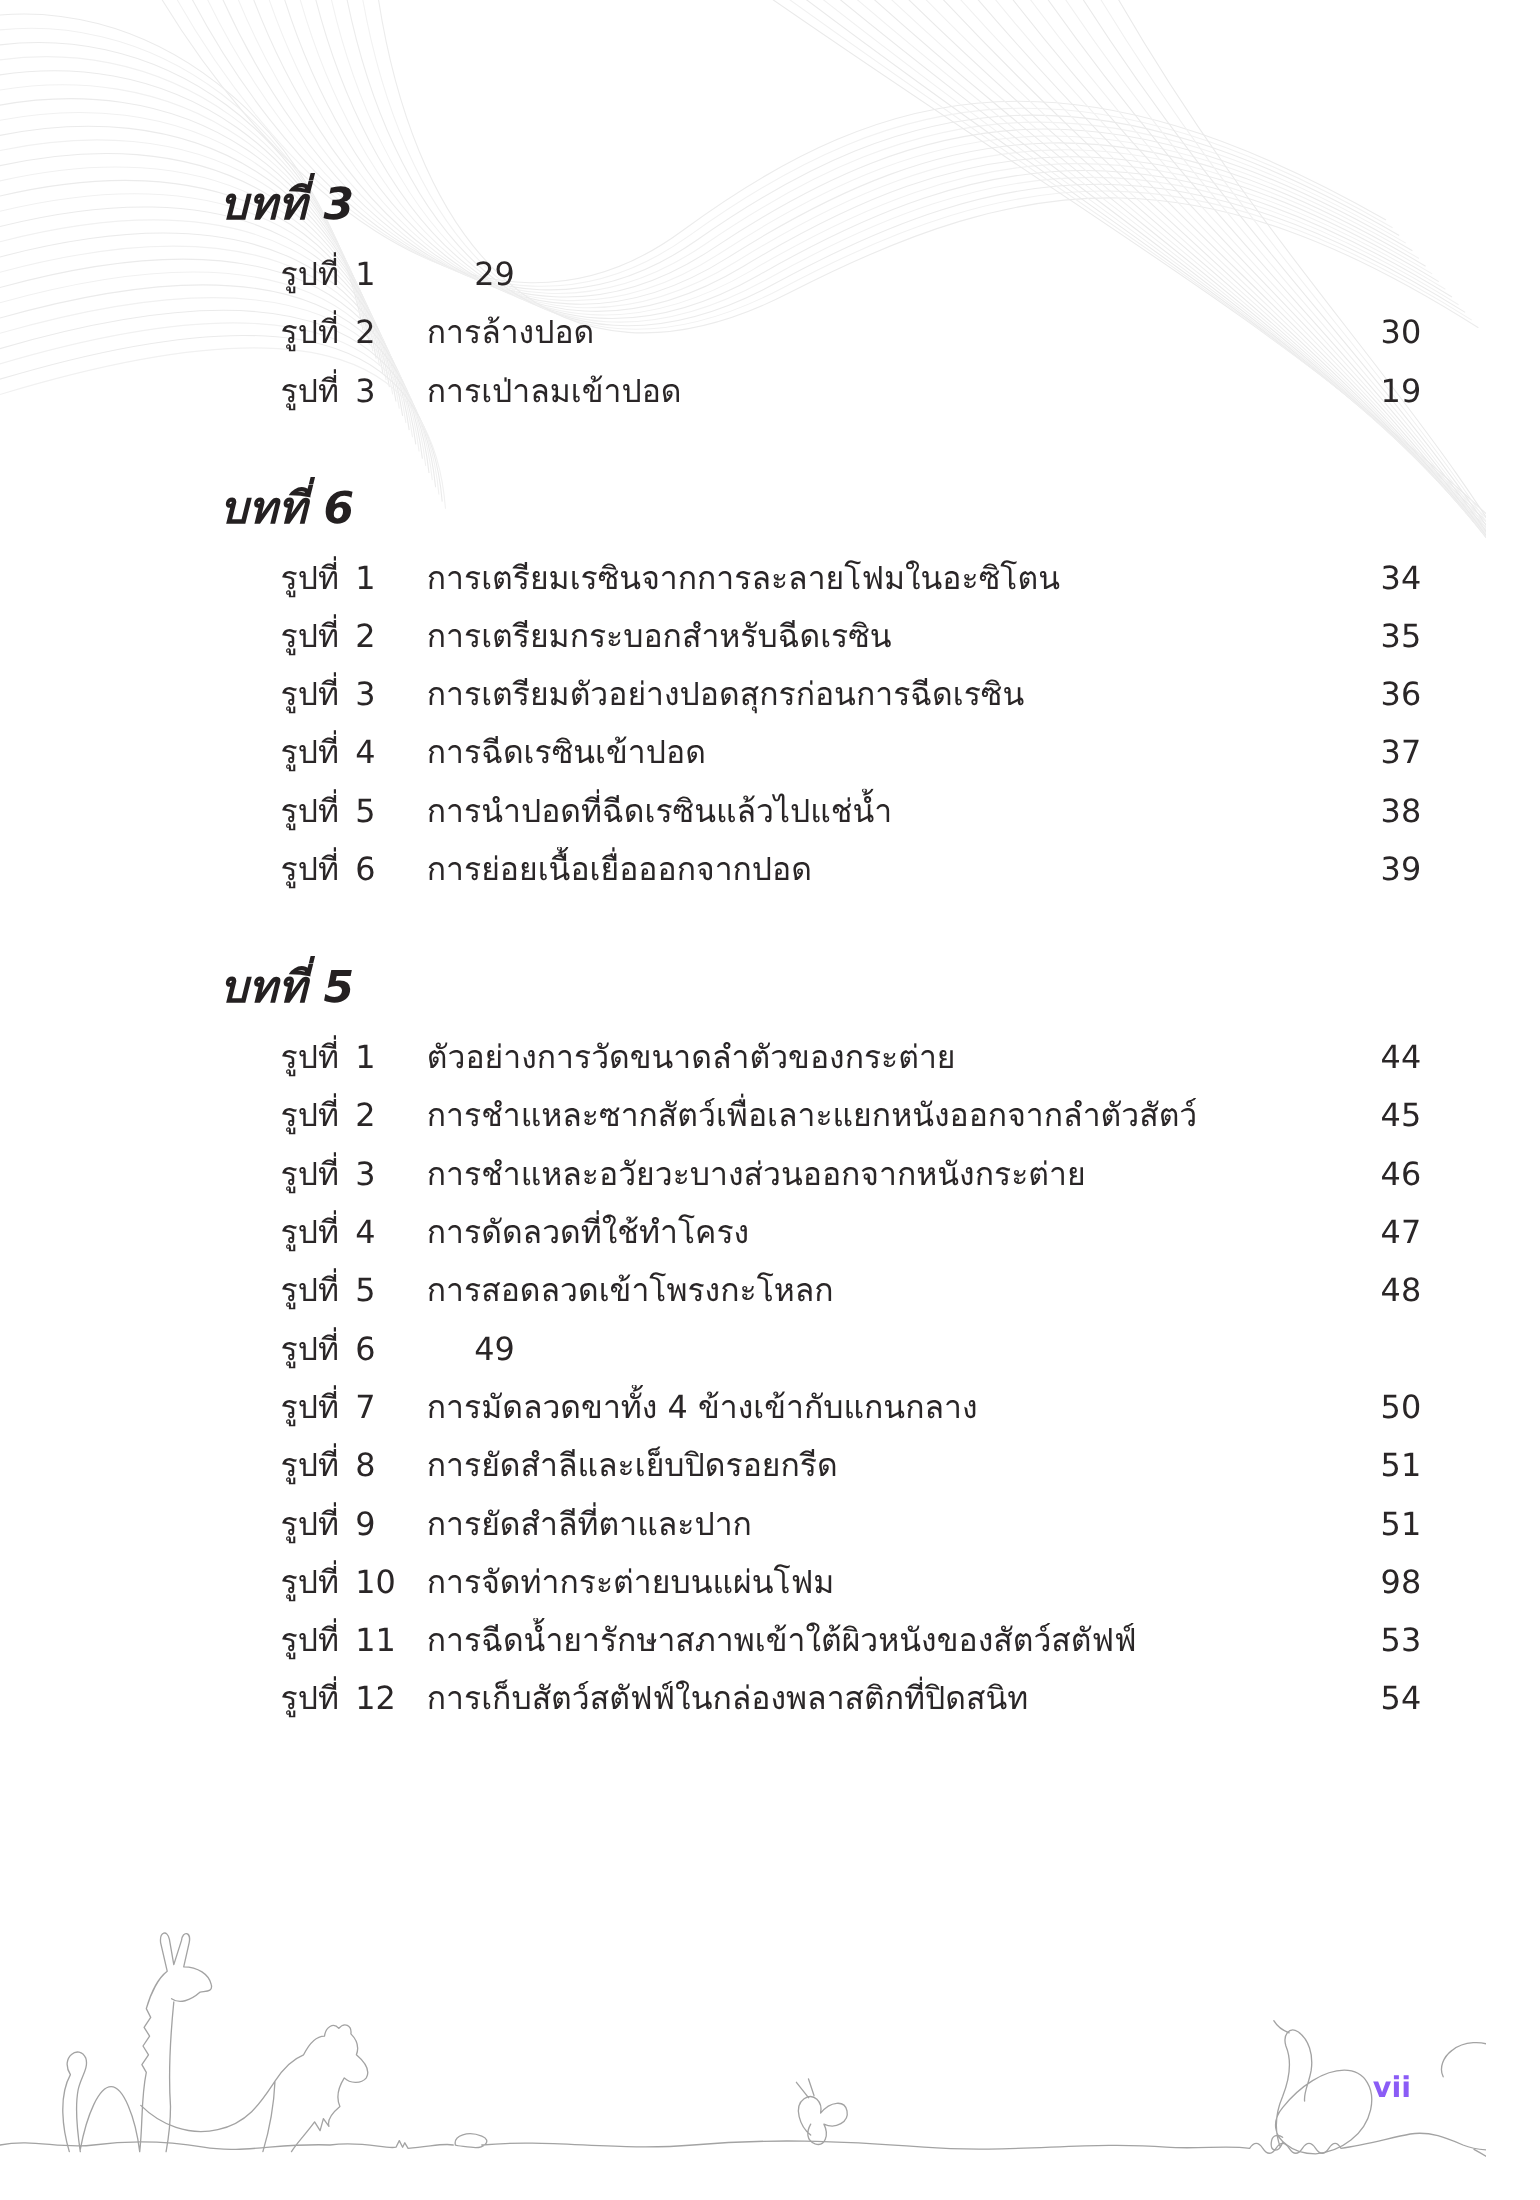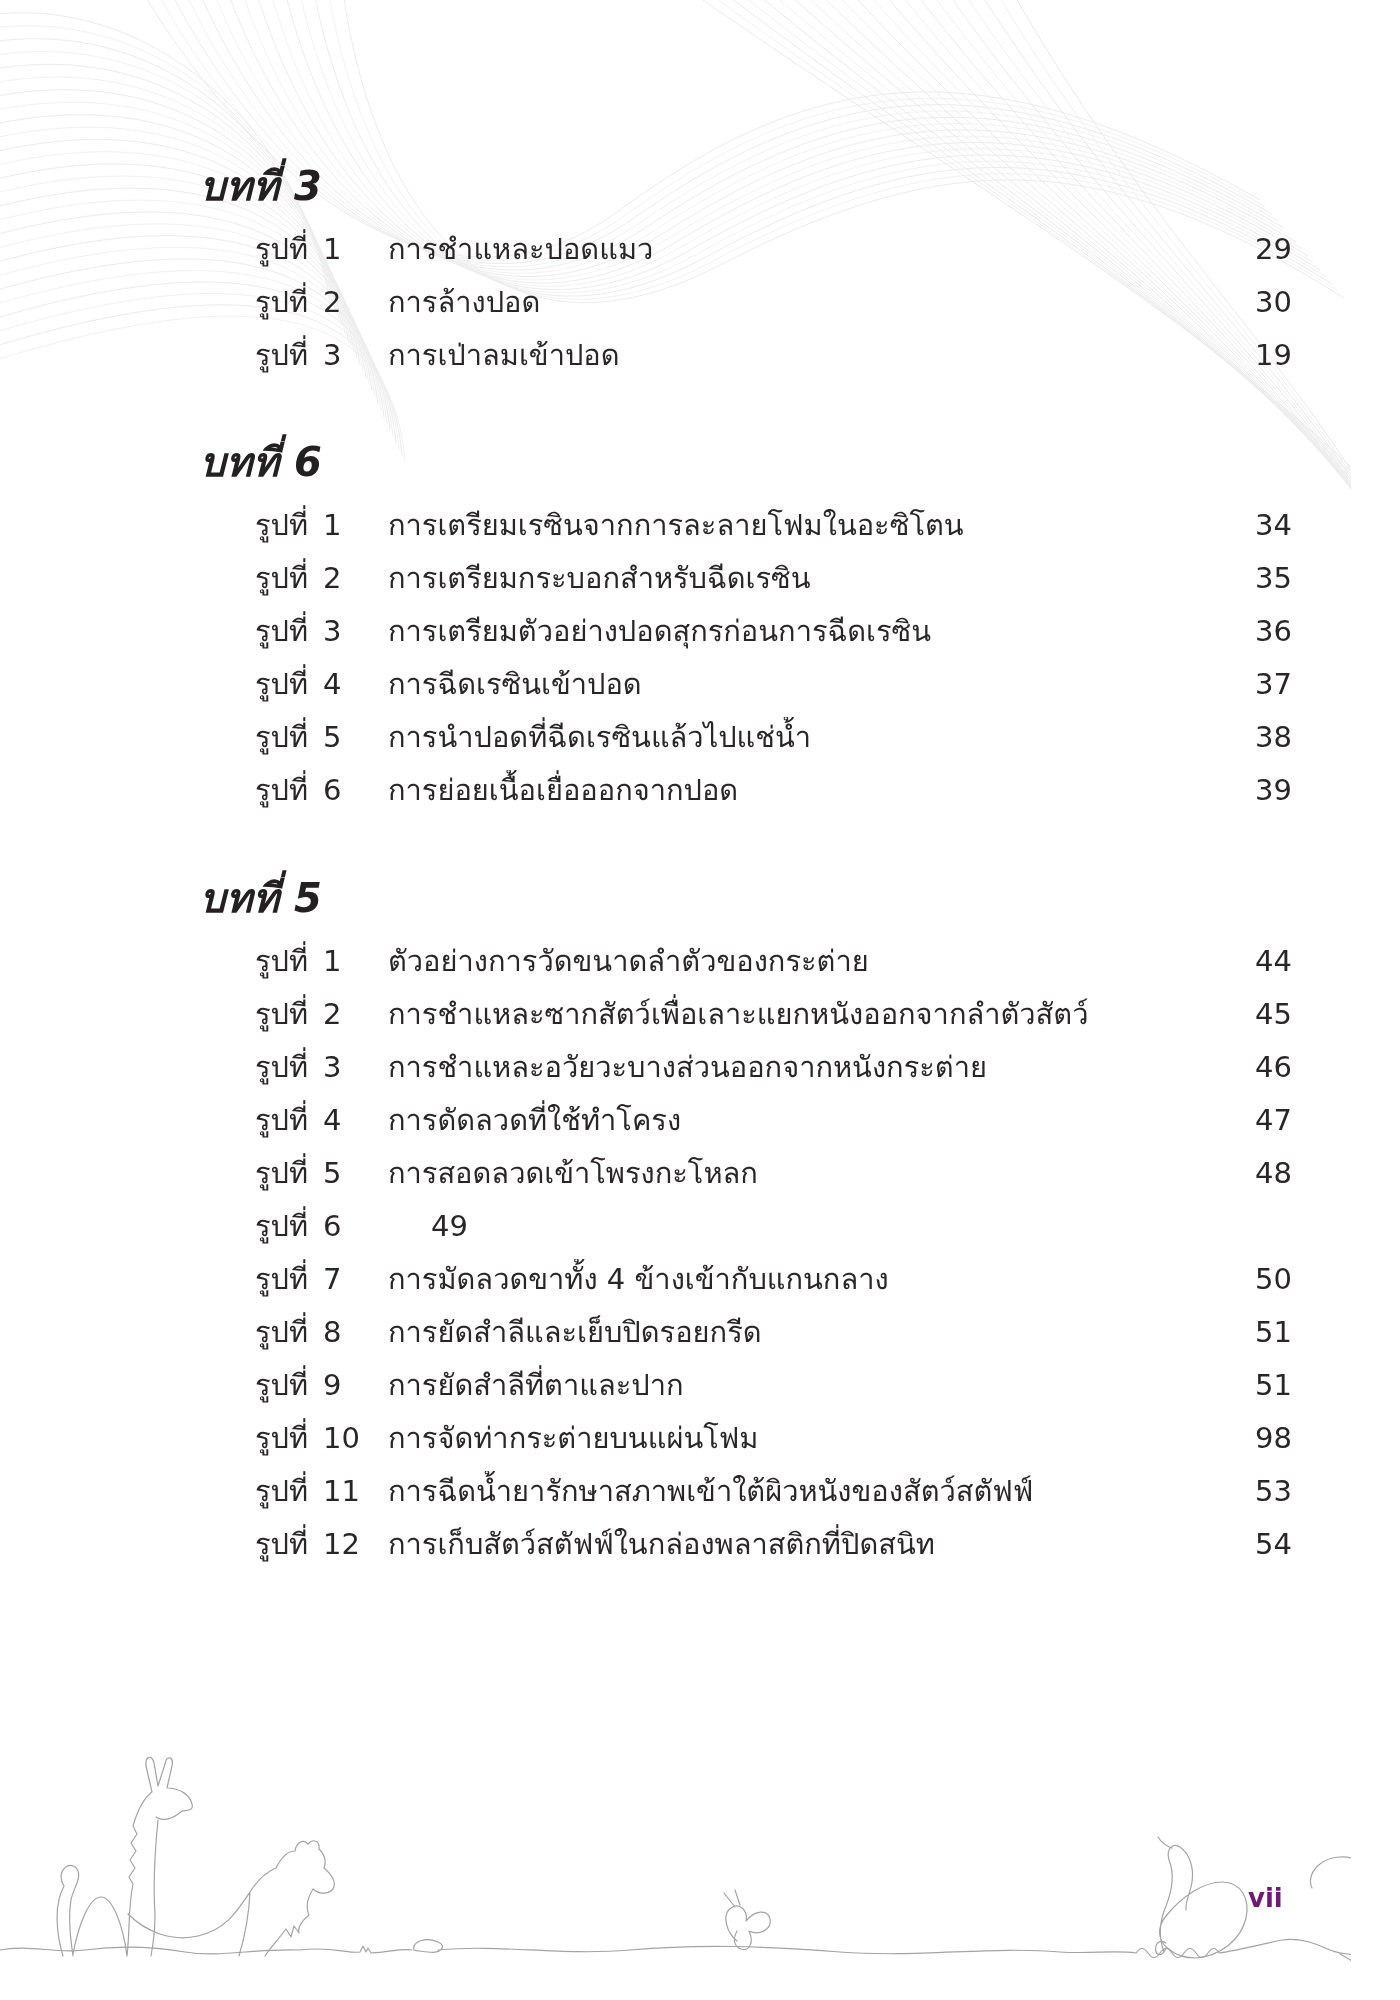--- a/index.html
+++ b/index.html
@@ -17,21 +17,21 @@
     letter-spacing:0.5px;white-space:nowrap;
   }
   .rows{position:absolute;left:255px;top:60px;width:1037px;}
   .row{display:flex;align-items:center;height:53px;font-size:29px;line-height:40px;white-space:nowrap;}
   .cell-label{width:68px;flex:0 0 auto;}
   .cell-num{width:65px;flex:0 0 auto;}
   .cell-title{flex:1 1 auto;overflow:hidden;}
   .cell-page{width:80px;flex:0 0 auto;text-align:right;}
   .folio{
     position:absolute;left:1248px;top:1884px;
-    font-size:26px;font-weight:bold;color:#701a75;line-height:28px;
+    font-size:26px;font-weight:bold;color:#8b5cf6;line-height:28px;
   }
 </style>
 </head>
 <body>
 
 <div class="page">
 
   <svg id="topwaves" class="deco" width="1400" height="700" viewBox="0 0 1400 700">
       <path d="M -30 18 C 130 -15, 295 110, 330 300" fill="none" stroke="#ebebeb" stroke-width="1"></path>
       <path d="M -30 32 C 137 -4, 299 119, 333 306.5" fill="none" stroke="#f1f1f1" stroke-width="1"></path>
@@ -97,21 +97,20 @@
       <path d="M 1000 -30 C 1150 240, 1300 360, 1410 570 S 1435 700, 1460 760" fill="none" stroke="#eaeaea" stroke-width="1"></path>
     </svg>
 
   <div>
       <section class="section" style="top: 162px;">
         <h2 class="heading">บทที่ 3</h2>
         <div class="rows">
           <div class="row">
             <span class="cell-label">รูปที่</span>
             <span class="cell-num">1</span>
-            <span class="cell-title">การชำแหละปอดแมว</span>
             <span class="cell-page">29</span>
           </div>
           <div class="row">
             <span class="cell-label">รูปที่</span>
             <span class="cell-num">2</span>
             <span class="cell-title">การล้างปอด</span>
             <span class="cell-page">30</span>
           </div>
           <div class="row">
             <span class="cell-label">รูปที่</span>

